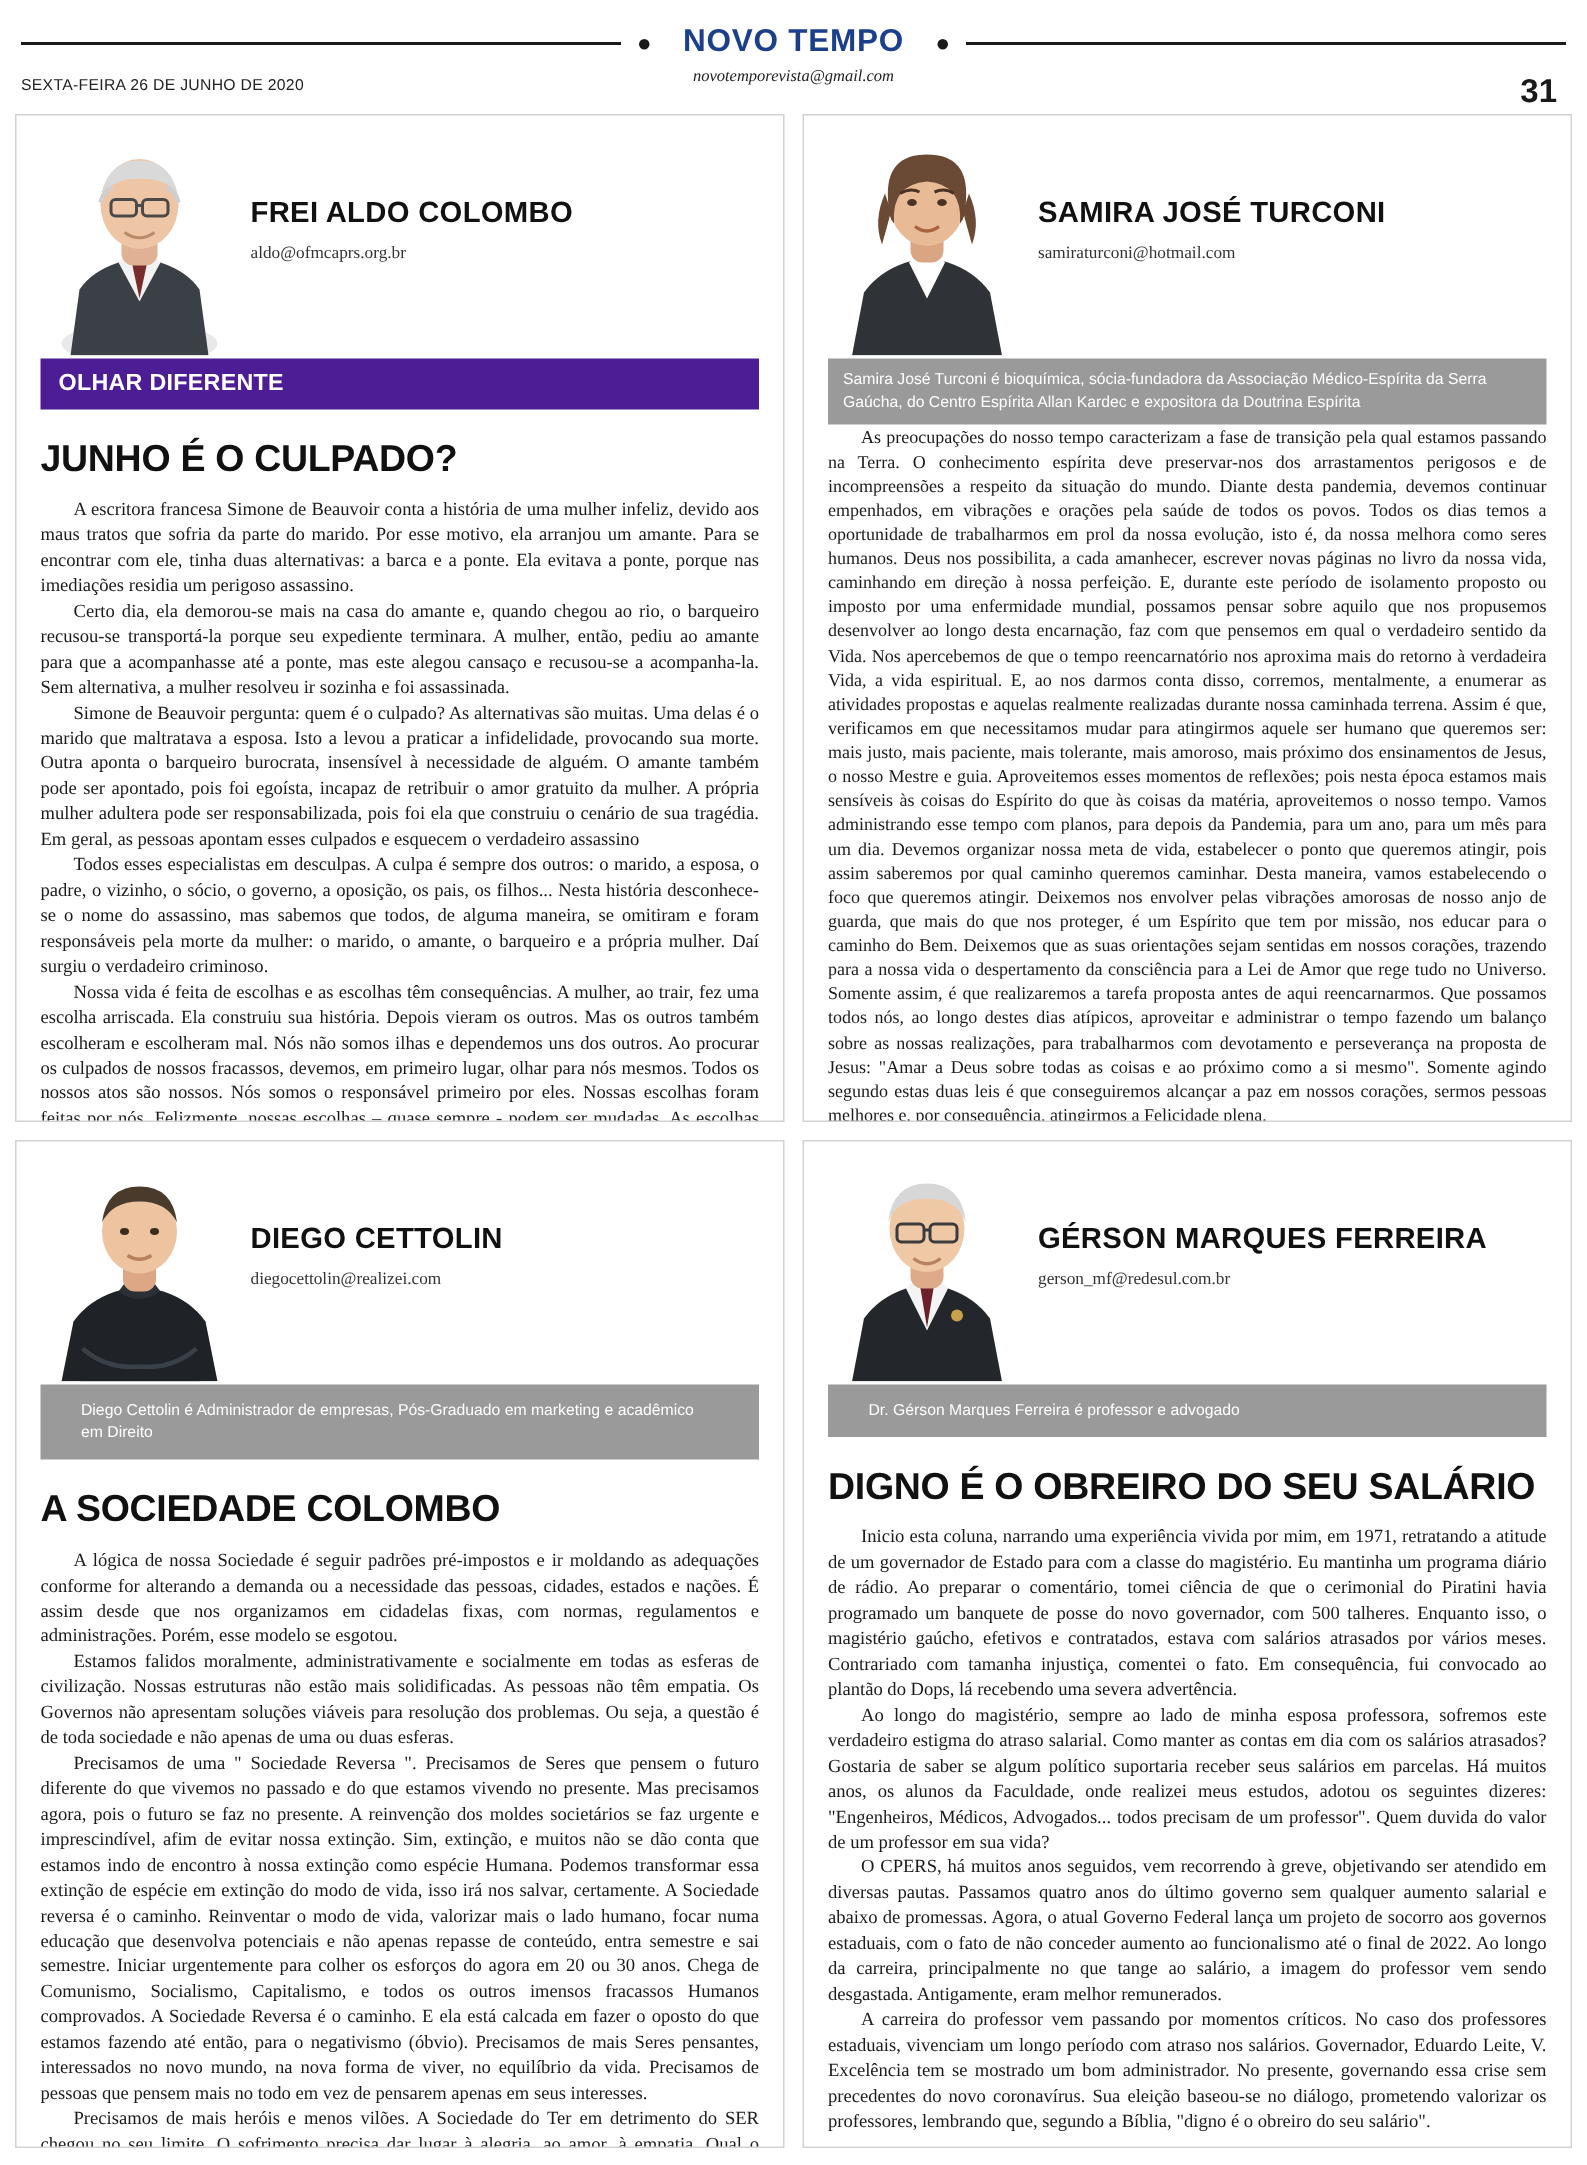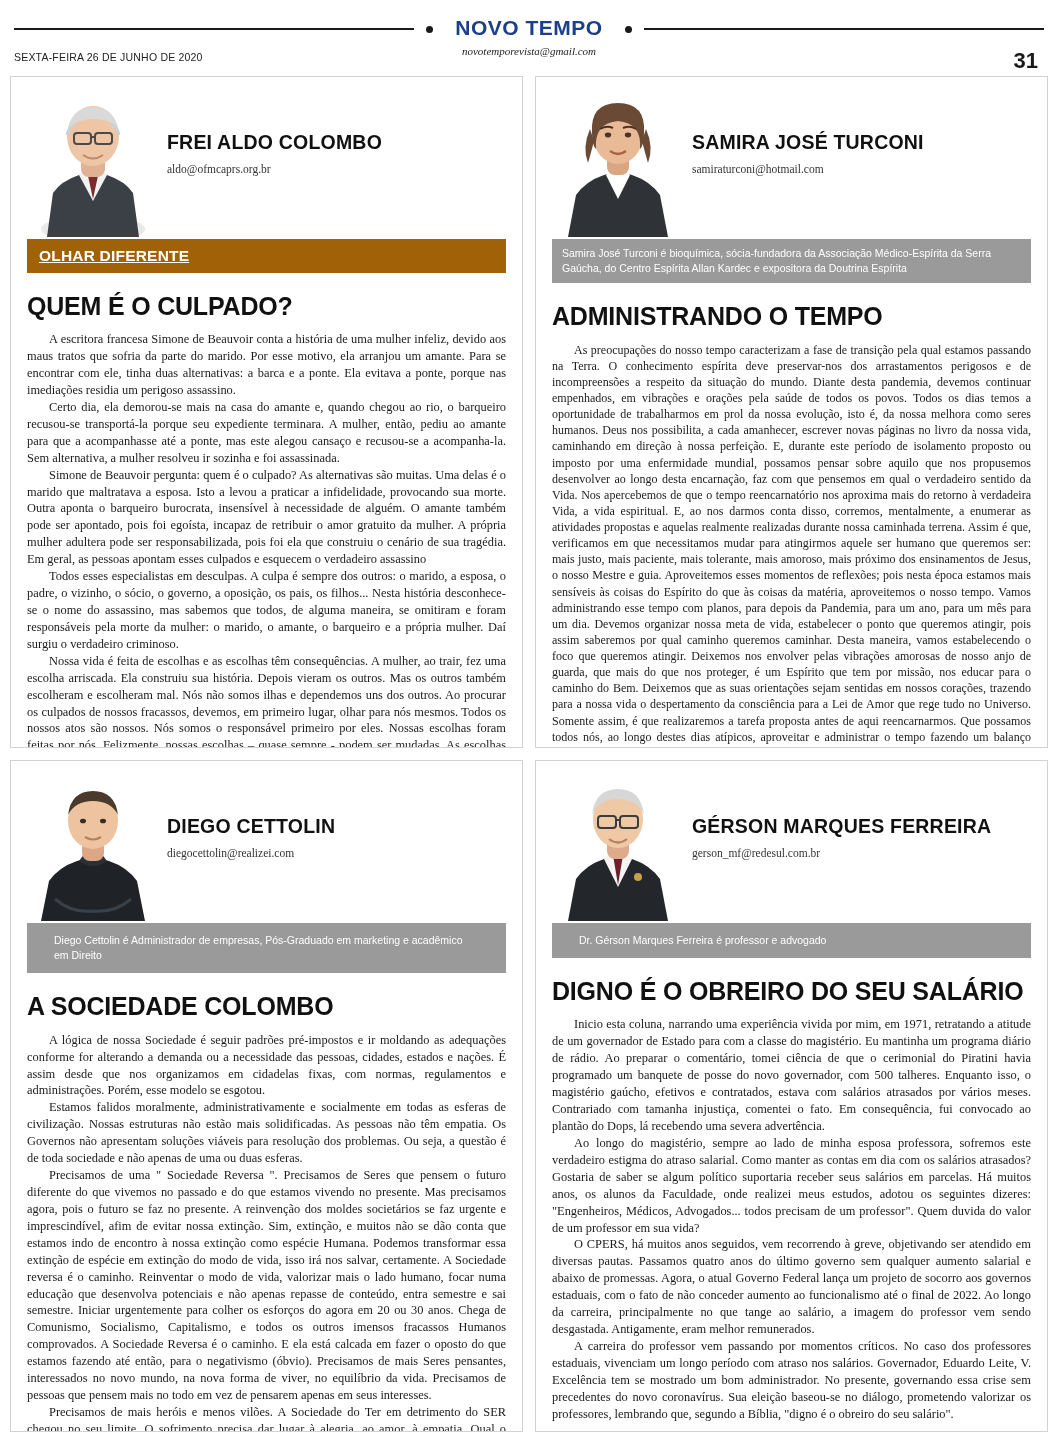--- a/index.html
+++ b/index.html
@@ -131,29 +131,28 @@
     color: #111;
     margin-bottom: 9px;
   }
   .author-email {
     font-family: "Liberation Serif", serif;
     font-size: 11.5px;
     color: #333;
     margin-bottom: 12px;
   }
   .author-tagline {
-    background: #a16207;
+    background: #4c1d95;
     color: #ffffff;
     font-family: "Liberation Sans", sans-serif;
     font-weight: bold;
     font-size: 15.5px;
     padding: 8px 1px 8px 12px;
     width: 100%;
     letter-spacing: 0.2px;
-    text-decoration: underline;
   }
   .author-bio {
     background: #9a9a9a;
     color: #ffffff;
     font-family: "Liberation Sans", sans-serif;
     font-size: 10.5px;
     line-height: 1.45;
     padding: 7px 10px 7px 10px;
     width: 100%;
   }
@@ -226,21 +225,21 @@
             <line x1="64" y1="48" x2="68" y2="48" stroke="#4a4a4a" stroke-width="2"></line>
             <path d="M56 66 q10 7 20 0" stroke="#b98a6b" stroke-width="2" fill="none"></path>
           </svg>
         </div>
         <div class="author-info">
           <div class="author-name">FREI ALDO COLOMBO</div>
           <div class="author-email">aldo@ofmcaprs.org.br</div>
         </div>
       </div>
       <div class="author-tagline">OLHAR DIFERENTE</div>
-      <div class="headline">QUEM É O CULPADO?</div>
+      <div class="headline">JUNHO É O CULPADO?</div>
       <div class="body-text">
         <p>A escritora francesa Simone de Beauvoir conta  a  história de uma mulher infeliz, devido aos maus tratos que sofria da parte do marido. Por esse motivo, ela arranjou um amante. Para se encontrar com ele, tinha duas alternativas: a barca  e a ponte. Ela evitava a ponte, porque nas imediações residia   um  perigoso assassino.</p>
         <p>Certo dia, ela demorou-se mais  na casa do amante e, quando chegou ao rio, o barqueiro recusou-se transportá-la porque seu expediente  terminara. A mulher, então, pediu ao amante para que a acompanhasse até a ponte, mas este alegou cansaço e recusou-se a acompanha-la. Sem alternativa, a mulher resolveu ir sozinha e foi assassinada.</p>
         <p>Simone de Beauvoir pergunta: quem é o culpado? As alternativas são muitas. Uma delas é o marido que maltratava a esposa. Isto a  levou a praticar a infidelidade, provocando sua morte. Outra   aponta  o  barqueiro burocrata, insensível à necessidade de alguém. O amante também pode ser apontado, pois foi egoísta, incapaz de retribuir o amor gratuito da mulher. A própria mulher adultera pode ser responsabilizada, pois foi ela que construiu o cenário de sua tragédia. Em geral, as pessoas apontam  esses culpados e esquecem o verdadeiro assassino</p>
         <p>Todos esses especialistas em desculpas. A culpa é sempre dos outros: o marido, a esposa, o padre, o vizinho, o sócio, o governo, a oposição, os pais, os filhos... Nesta história desconhece-se o nome do assassino, mas sabemos que todos, de alguma maneira, se omitiram  e  foram responsáveis pela morte da mulher: o marido, o amante, o barqueiro e a própria mulher. Daí surgiu o verdadeiro criminoso.</p>
         <p>Nossa vida é feita  de  escolhas e as escolhas têm consequências. A mulher, ao trair, fez uma escolha arriscada. Ela construiu sua história. Depois vieram os outros. Mas os outros também escolheram e escolheram mal. Nós não somos ilhas e dependemos uns dos outros. Ao procurar os  culpados  de  nossos fracassos, devemos, em primeiro lugar, olhar para nós mesmos. Todos os nossos atos são nossos. Nós somos o responsável primeiro por eles. Nossas escolhas foram feitas por nós. Felizmente, nossas escolhas – quase sempre - podem ser mudadas. As escolhas que valem são as que fazemos hoje.</p>
       </div>
     </div>
 
     <div class="panel dense">
@@ -260,21 +259,20 @@
             <path d="M58 62 q8 6 16 0" stroke="#a9633f" stroke-width="2.2" fill="none"></path>
             <path d="M48 40 q7 -4 13 -1 M71 39 q7 -3 13 1" stroke="#4a3326" stroke-width="2" fill="none"></path>
           </svg>
         </div>
         <div class="author-info">
           <div class="author-name">SAMIRA JOSÉ TURCONI</div>
           <div class="author-email">samiraturconi@hotmail.com</div>
         </div>
       </div>
       <div class="author-bio">Samira José Turconi é bioquímica, sócia-fundadora da Associação Médico-Espírita da Serra Gaúcha, do Centro Espírita Allan Kardec e expositora da Doutrina Espírita</div>
-      <div class="headline">ADMINISTRANDO O TEMPO</div>
       <div class="body-text">
         <p>As preocupações do nosso tempo caracterizam a fase de transição pela qual estamos passando na Terra. O conhecimento espírita deve preservar-nos dos arrastamentos perigosos e de incompreensões a respeito da situação do mundo. Diante desta pandemia, devemos continuar empenhados, em vibrações e orações pela saúde de todos os povos. Todos os dias temos a oportunidade de trabalharmos em prol da nossa evolução, isto é, da nossa melhora como seres humanos. Deus nos possibilita, a cada amanhecer, escrever novas páginas no livro da nossa vida, caminhando em direção à nossa perfeição. E, durante este período de isolamento proposto ou imposto por uma enfermidade mundial, possamos pensar sobre aquilo que nos propusemos desenvolver ao longo desta encarnação, faz com que pensemos em qual o verdadeiro sentido da Vida. Nos apercebemos de que o tempo reencarnatório nos aproxima mais do retorno à verdadeira Vida, a vida espiritual. E, ao nos darmos conta disso, corremos, mentalmente, a enumerar as atividades propostas e aquelas realmente realizadas durante nossa caminhada terrena. Assim é que, verificamos em que necessitamos mudar para atingirmos aquele ser humano que queremos ser: mais justo, mais paciente, mais tolerante, mais amoroso, mais próximo dos ensinamentos de Jesus, o nosso Mestre e guia. Aproveitemos esses momentos de reflexões; pois nesta época estamos mais sensíveis às coisas do Espírito do que às coisas da matéria, aproveitemos o nosso tempo. Vamos administrando esse tempo com planos, para depois da Pandemia, para um ano, para um mês para um dia. Devemos organizar nossa meta de vida, estabelecer o ponto que queremos atingir, pois assim saberemos por qual caminho queremos caminhar. Desta maneira, vamos estabelecendo o foco que queremos atingir. Deixemos nos envolver pelas vibrações amorosas de nosso anjo de guarda, que mais do que nos proteger, é um Espírito que tem por missão, nos educar para o caminho do Bem. Deixemos que as suas orientações sejam sentidas em nossos corações, trazendo para a nossa vida o despertamento da consciência para a Lei de Amor que rege tudo no Universo. Somente assim, é que realizaremos a tarefa proposta antes de aqui reencarnarmos. Que possamos todos nós, ao longo destes dias atípicos, aproveitar e administrar o tempo fazendo um balanço sobre as nossas realizações, para trabalharmos com devotamento e perseverança na proposta de Jesus: "Amar a Deus sobre todas as coisas e ao próximo como a si mesmo". Somente agindo segundo estas duas leis é que conseguiremos alcançar a paz em nossos corações, sermos pessoas melhores e, por consequência, atingirmos a Felicidade plena.</p>
       </div>
     </div>
 
     <div class="panel">
       <div class="author">
         <div class="photo">
           <svg width="132" height="148" viewBox="0 0 132 148">
             <rect x="0" y="0" width="132" height="148" fill="#ffffff"></rect>

